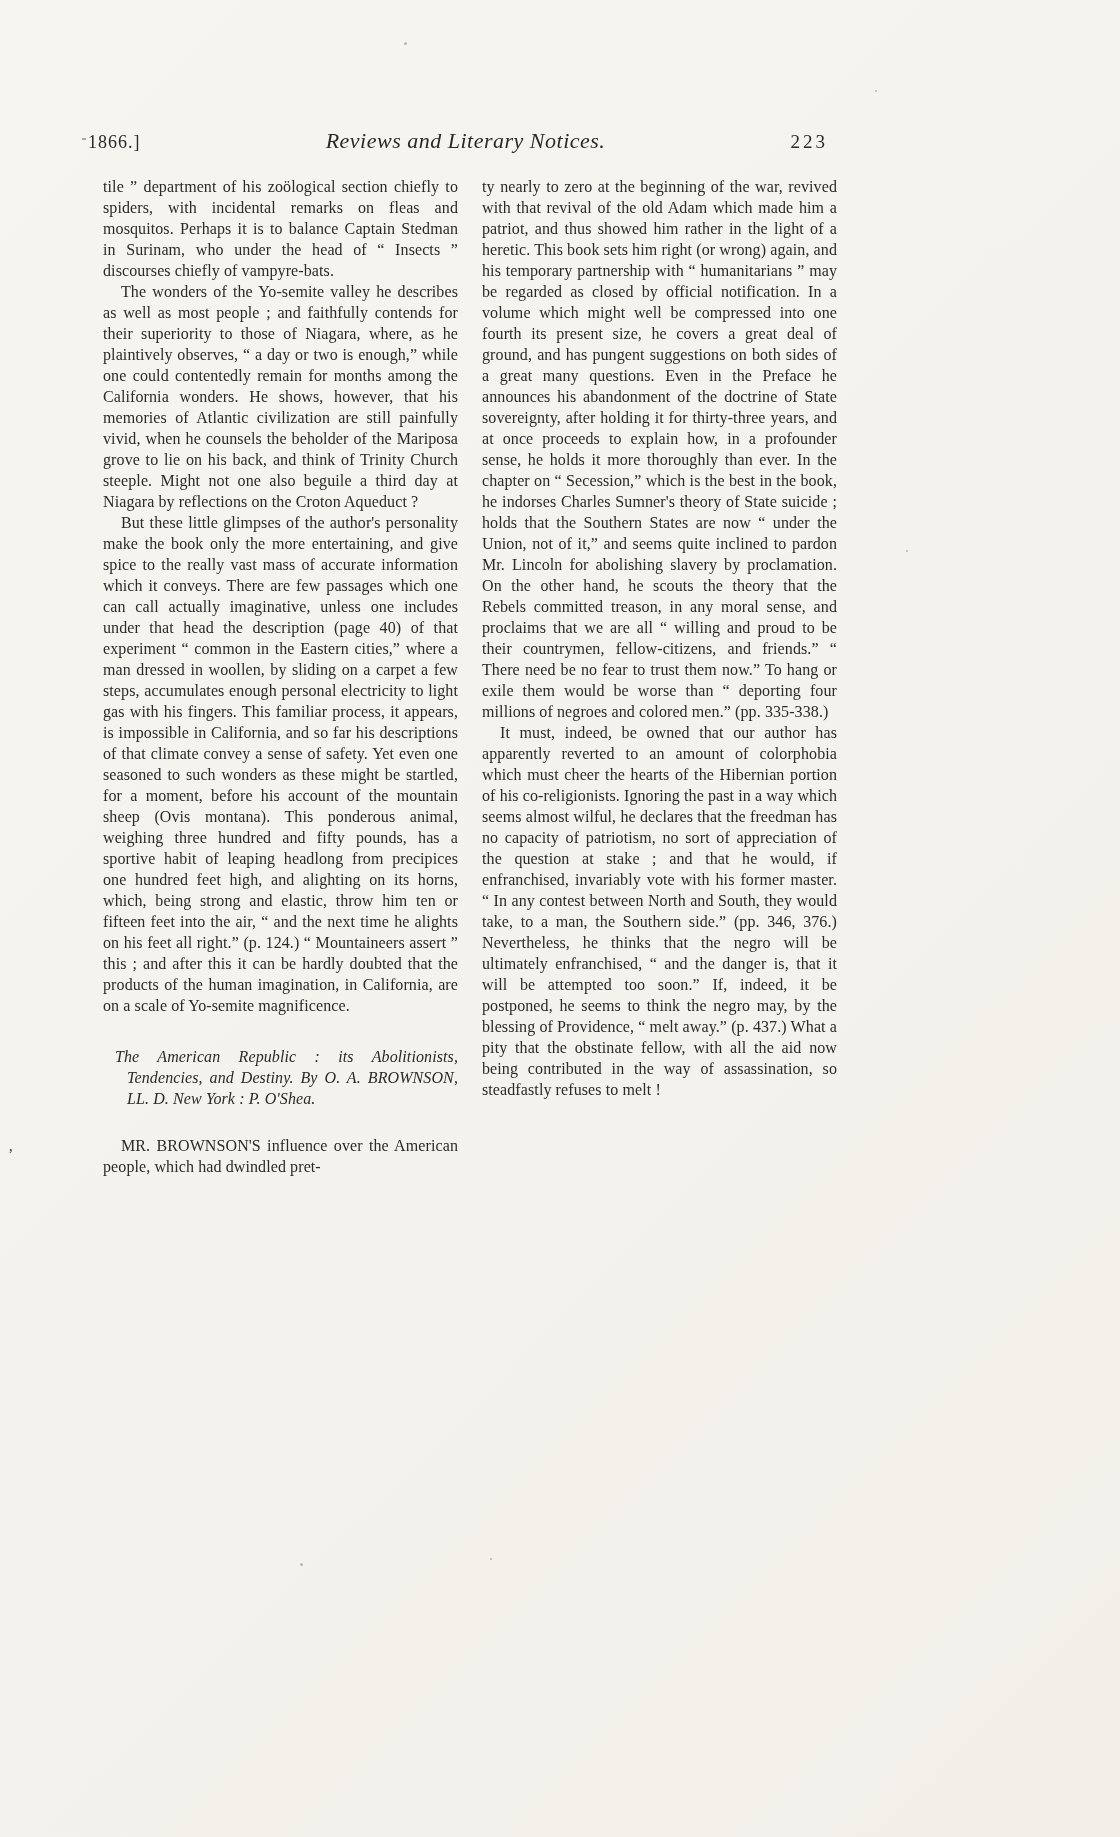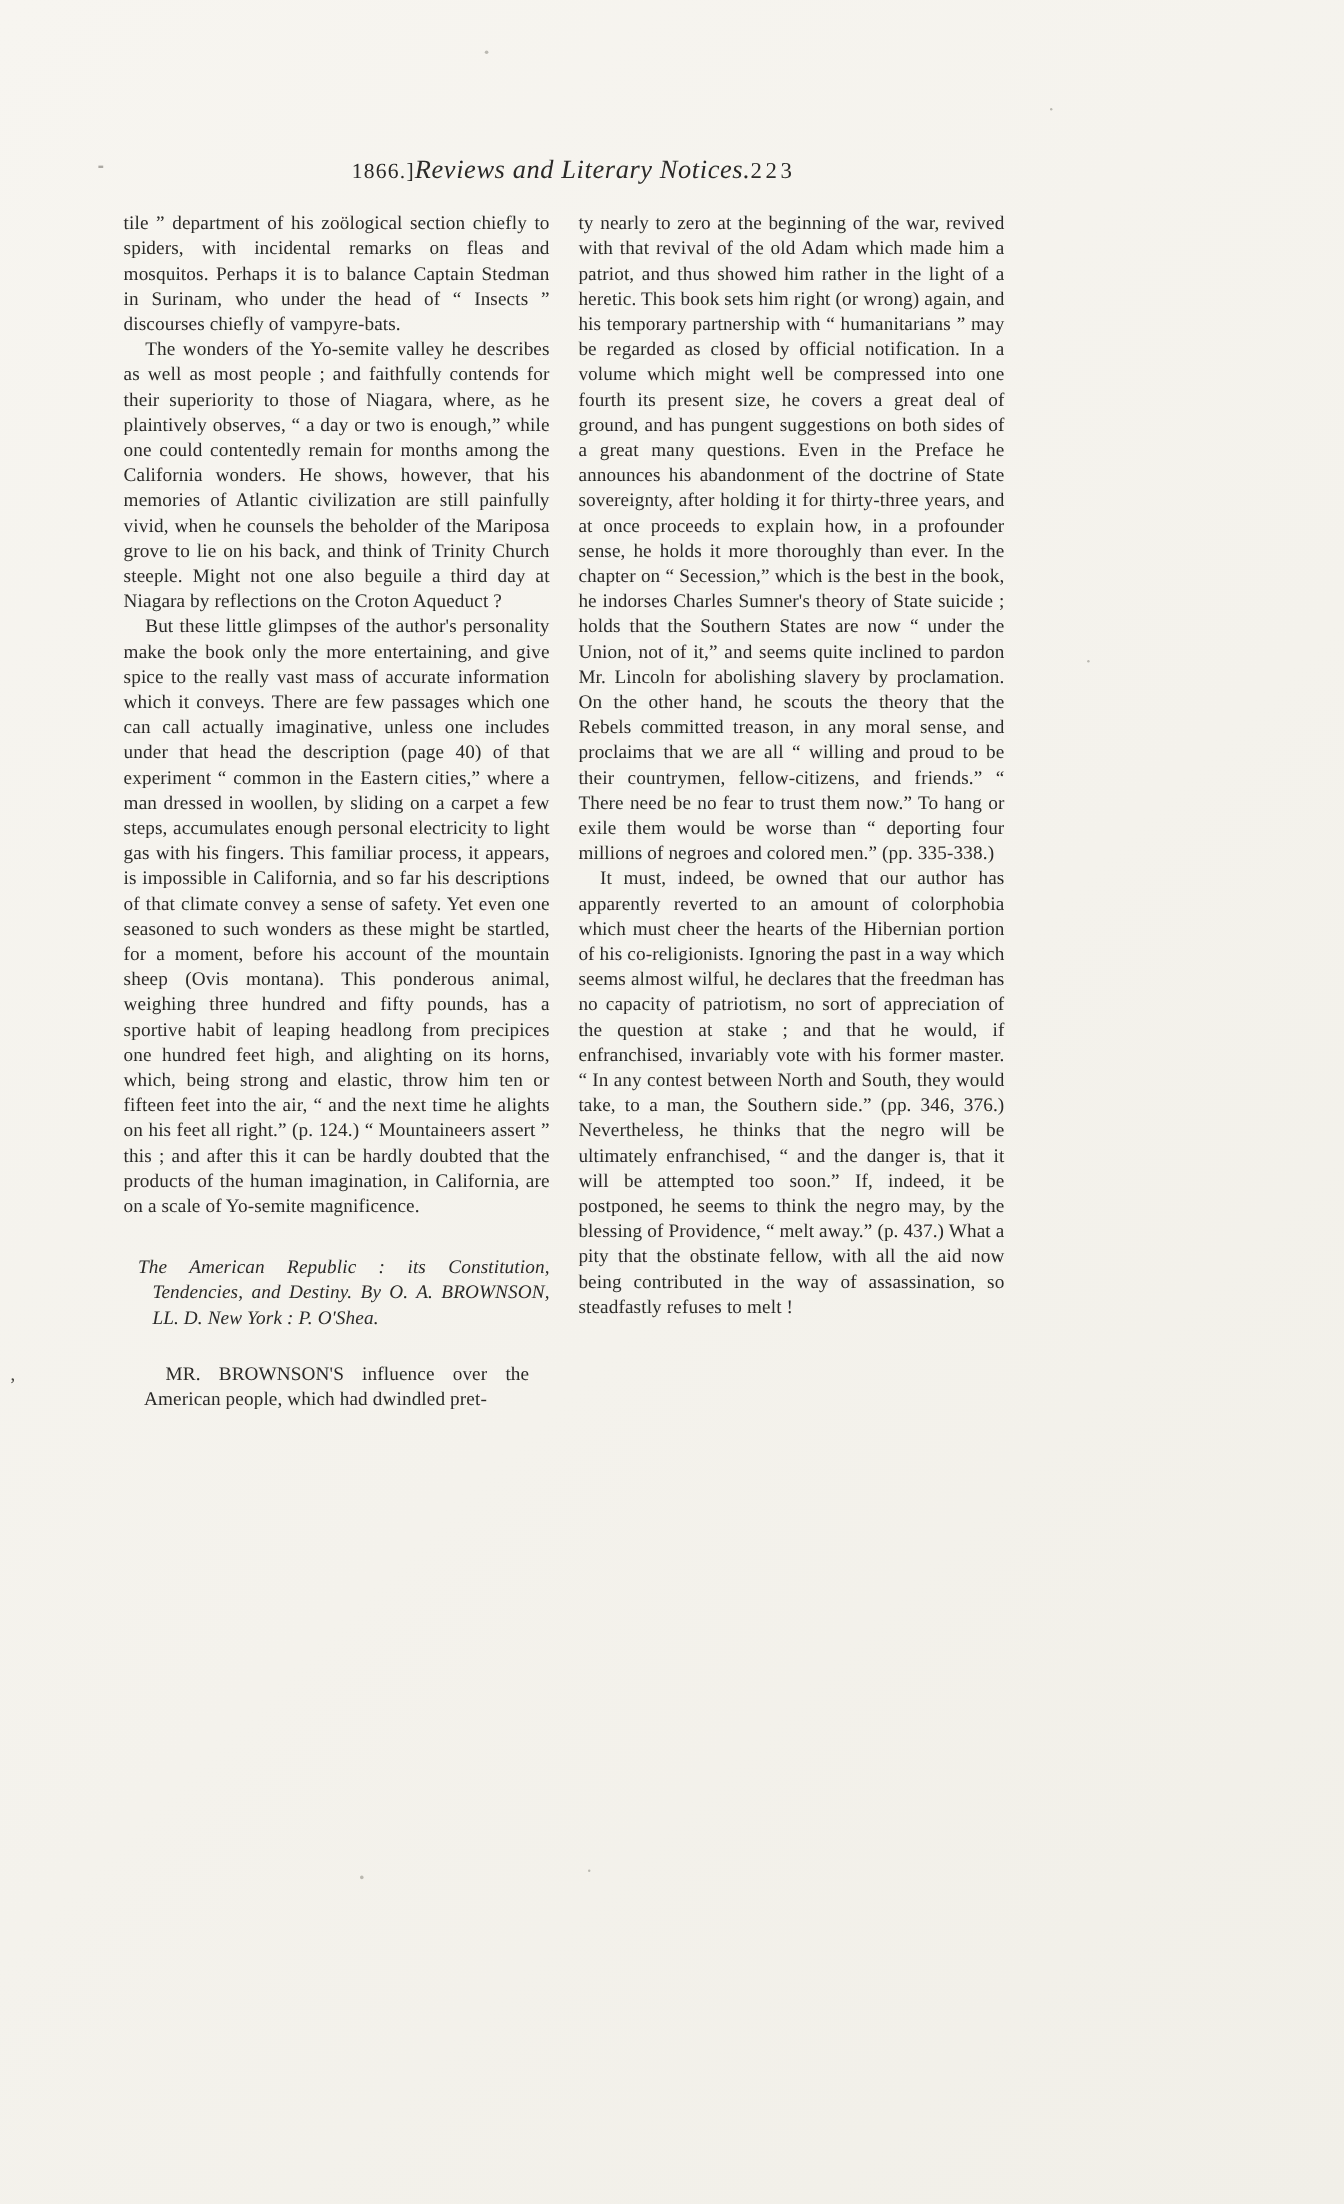--- a/index.html
+++ b/index.html
@@ -12,24 +12,24 @@
     width: 1120px;
     height: 1837px;
     margin: 0 auto;
     background: linear-gradient(135deg, #f7f5f0 0%, #f4f2ec 55%, #f1efe8 100%);
     color: #2b2a28;
     overflow: hidden;
   }
   .page-header {
     position: absolute;
     top: 128px;
-    left: 108px;
+    left: 88px;
     width: 740px;
     display: flex;
-    justify-content: center;
+    justify-content: space-between;
     align-items: baseline;
   }
   .hdr-left {
     font-size: 18px;
     letter-spacing: 1px;
   }
   .hdr-center {
     font-style: italic;
     font-size: 22px;
     letter-spacing: 0.5px;
@@ -60,21 +60,21 @@
   .para.no-indent {
     text-indent: 0;
   }
   .citation {
     margin: 30px 0 26px 0;
     font-style: italic;
     padding-left: 24px;
     text-indent: -12px;
   }
   .review-opening {
-    margin: 17px;
+    margin: 0;
     text-indent: 18px;
   }
   .speck {
     position: absolute;
     background: #8b8880;
     border-radius: 50%;
     opacity: 0.55;
   }
   .speck.s1 { left: 404px; top: 42px;  width: 3px; height: 3px; }
   .speck.s2 { left: 875px; top: 90px;  width: 2px; height: 2px; }
@@ -116,21 +116,21 @@
     <span class="hdr-center">Reviews and Literary Notices.</span>
     <span class="hdr-right">223</span>
   </header>
 
   <main class="columns">
 
     <section class="col">
       <p class="para no-indent">tile ” department of his zoölogical section chiefly to spiders, with incidental remarks on fleas and mosquitos.  Perhaps it is to balance Captain Stedman in Surinam, who under the head of “ Insects ” discourses chiefly of vampyre-bats.</p>
       <p class="para">The wonders of the Yo-semite valley he describes as well as most people ; and faithfully contends for their superiority to those of Niagara, where, as he plaintively observes, “ a day or two is enough,” while one could contentedly remain for months among the California wonders.  He shows, however, that his memories of Atlantic civilization are still painfully vivid, when he counsels the beholder of the Mariposa grove to lie on his back, and think of Trinity Church steeple.  Might not one also beguile a third day at Niagara by reflections on the Croton Aqueduct ?</p>
       <p class="para">But these little glimpses of the author's personality make the book only the more entertaining, and give spice to the really vast mass of accurate information which it conveys.  There are few passages which one can call actually imaginative, unless one includes under that head the description (page 40) of that experiment “ common in the Eastern cities,” where a man dressed in woollen, by sliding on a carpet a few steps, accumulates enough personal electricity to light gas with his fingers.  This familiar process, it appears, is impossible in California, and so far his descriptions of that climate convey a sense of safety.  Yet even one seasoned to such wonders as these might be startled, for a moment, before his account of the mountain sheep (Ovis montana).  This ponderous animal, weighing three hundred and fifty pounds, has a sportive habit of leaping headlong from precipices one hundred feet high, and alighting on its horns, which, being strong and elastic, throw him ten or fifteen feet into the air, “ and the next time he alights on his feet all right.” (p. 124.)  “ Mountaineers assert ” this ; and after this it can be hardly doubted that the products of the human imagination, in California, are on a scale of Yo-semite magnificence.</p>
-      <p class="citation">The American Republic : its Constitution, Tendencies, and Destiny.  By O. A. BROWNSON, LL. D.  New York : P. O'Shea.</p>
+      <p class="citation">The American Republic : its Abolitionists, Tendencies, and Destiny.  By O. A. BROWNSON, LL. D.  New York : P. O'Shea.</p>
       <p class="review-opening">MR. BROWNSON'S influence over the American people, which had dwindled pret-</p>
     </section>
 
     <section class="col">
       <p class="para no-indent">ty nearly to zero at the beginning of the war, revived with that revival of the old Adam which made him a patriot, and thus showed him rather in the light of a heretic.  This book sets him right (or wrong) again, and his temporary partnership with “ humanitarians ” may be regarded as closed by official notification.  In a volume which might well be compressed into one fourth its present size, he covers a great deal of ground, and has pungent suggestions on both sides of a great many questions.  Even in the Preface he announces his abandonment of the doctrine of State sovereignty, after holding it for thirty-three years, and at once proceeds to explain how, in a profounder sense, he holds it more thoroughly than ever.  In the chapter on “ Secession,” which is the best in the book, he indorses Charles Sumner's theory of State suicide ; holds that the Southern States are now “ under the Union, not of it,” and seems quite inclined to pardon Mr. Lincoln for abolishing slavery by proclamation.  On the other hand, he scouts the theory that the Rebels committed treason, in any moral sense, and proclaims that we are all “ willing and proud to be their countrymen, fellow-citizens, and friends.”  “ There need be no fear to trust them now.”  To hang or exile them would be worse than “ deporting four millions of negroes and colored men.” (pp. 335-338.)</p>
       <p class="para">It must, indeed, be owned that our author has apparently reverted to an amount of colorphobia which must cheer the hearts of the Hibernian portion of his co-religionists.  Ignoring the past in a way which seems almost wilful, he declares that the freedman has no capacity of patriotism, no sort of appreciation of the question at stake ; and that he would, if enfranchised, invariably vote with his former master.  “ In any contest between North and South, they would take, to a man, the Southern side.”  (pp. 346, 376.)  Nevertheless, he thinks that the negro will be ultimately enfranchised, “ and the danger is, that it will be attempted too soon.”  If, indeed, it be postponed, he seems to think the negro may, by the blessing of Providence, “ melt away.” (p. 437.)  What a pity that the obstinate fellow, with all the aid now being contributed in the way of assassination, so steadfastly refuses to melt !</p>
     </section>
 
   </main>
 

